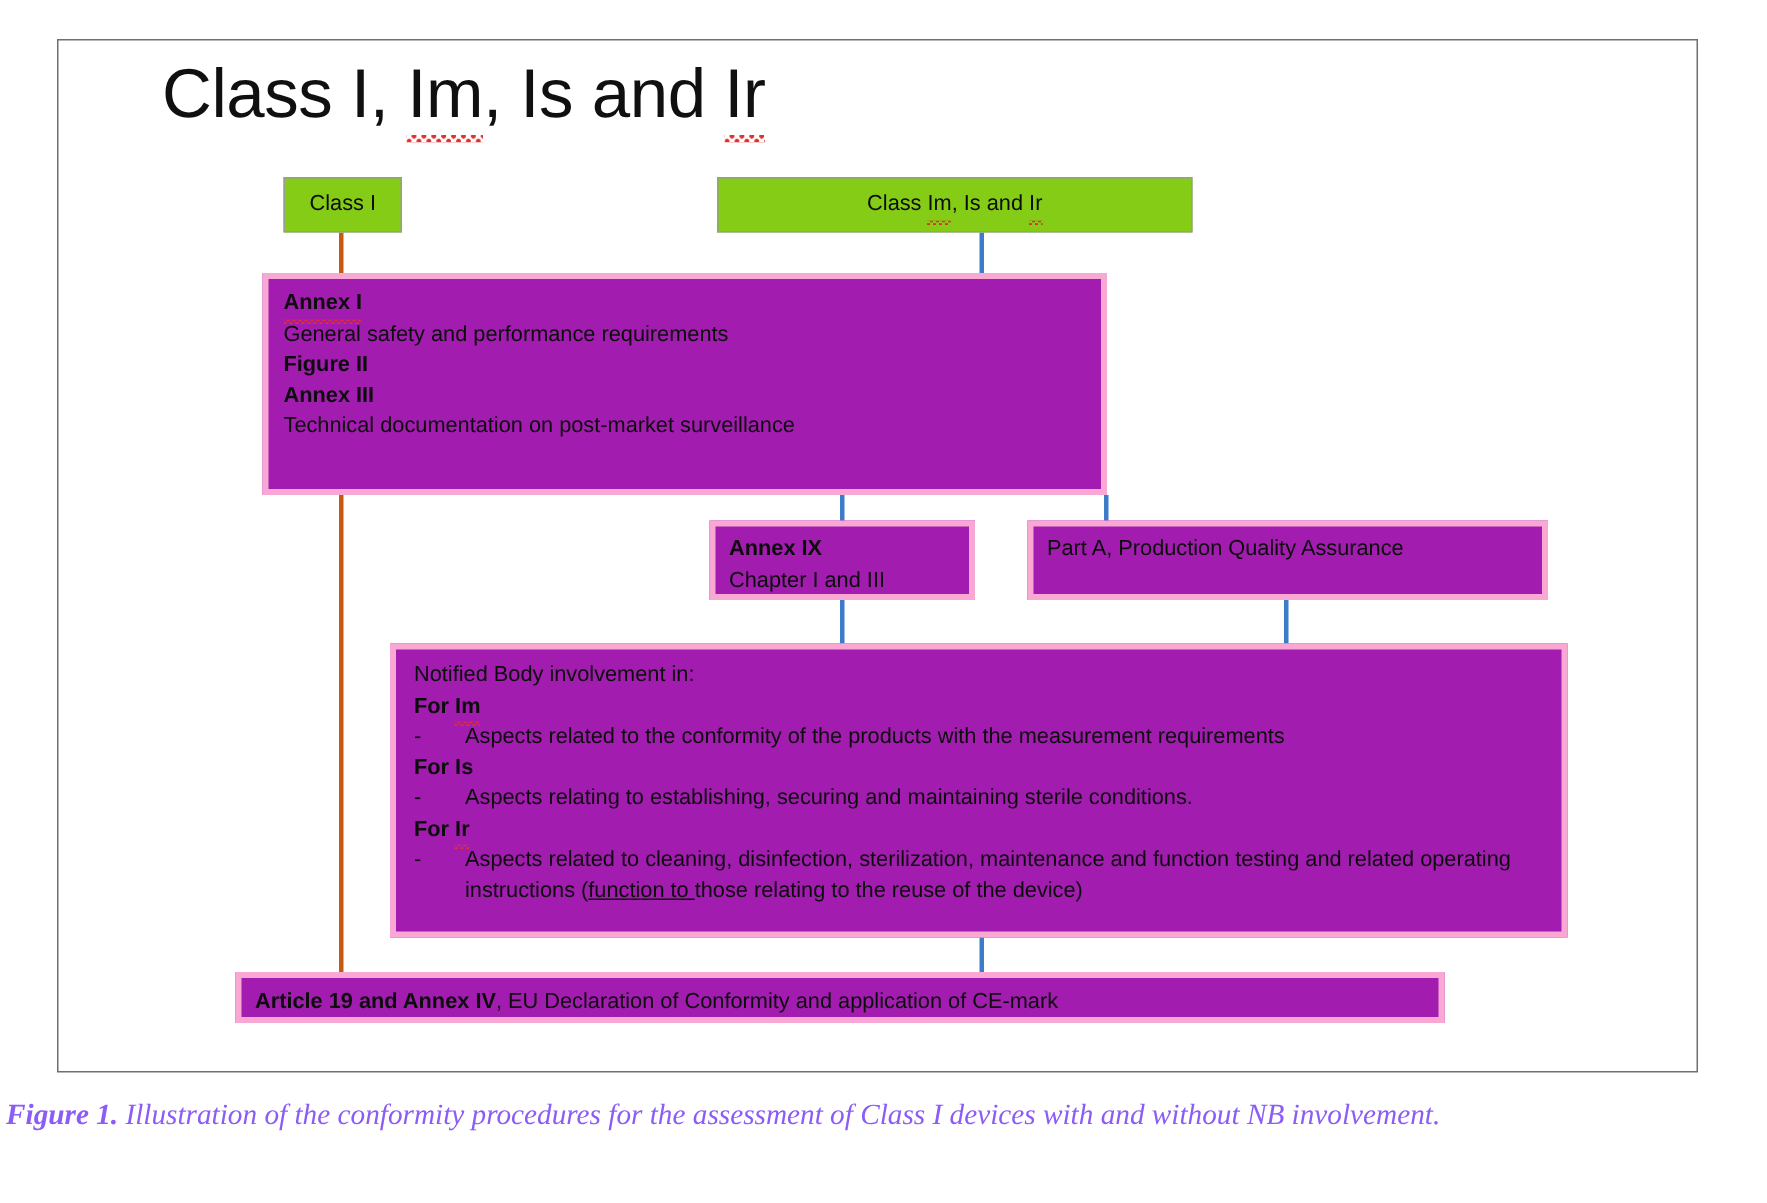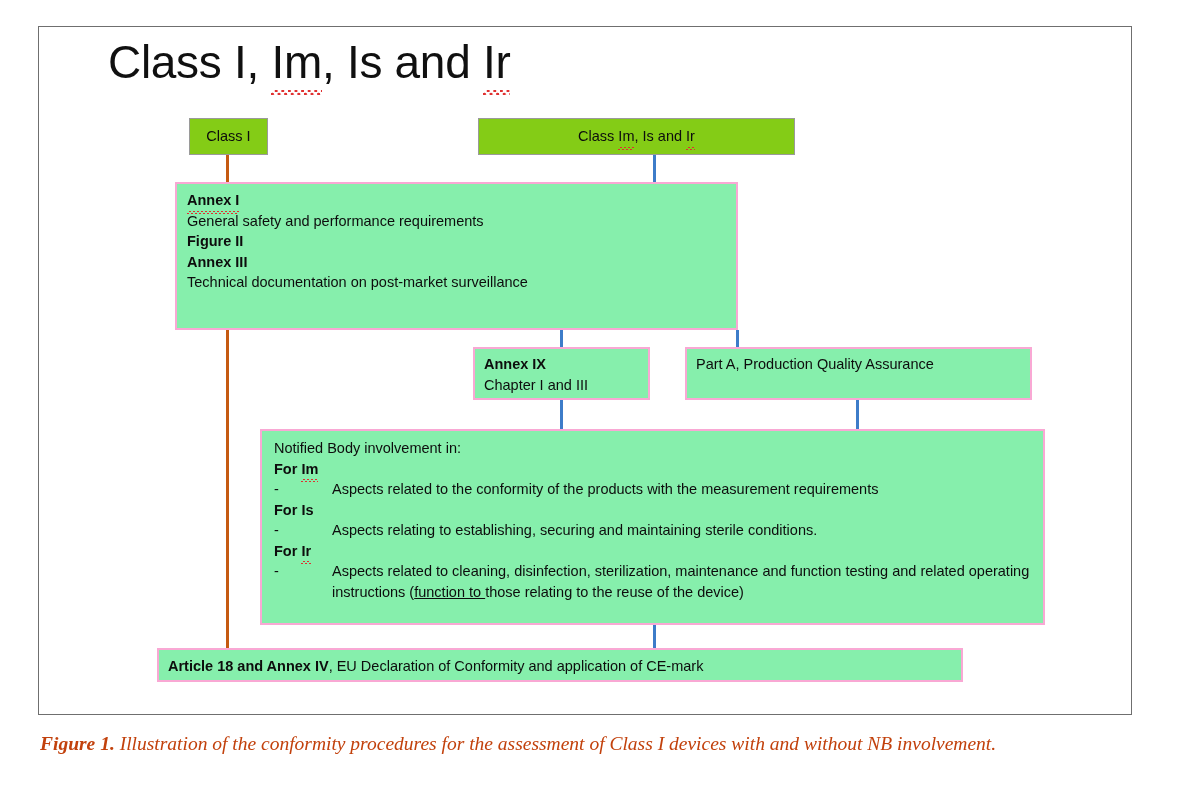--- a/index.html
+++ b/index.html
@@ -36,22 +36,22 @@
     line-height: 1.15;
     color: #101010;
     letter-spacing: -0.3px;
     white-space: nowrap;
   }
 
   
   .node {
     position: absolute;
     box-sizing: border-box;
-    background: #86efac;
-    border: 2px solid #f9a8d4;
+    background: #a21caf;
+    border: 4px solid #f9a8d4;
     font-size: 14.5px;
     color: #0d0d0d;
     line-height: 1.42;
   }
   .node.shaded {
     background: #84cc16;
     border: 1px solid #9a9a9a;
   }
   .node .pad {
     padding: 5px 9px;
@@ -105,33 +105,33 @@
   
   #nb-box .pad { padding: 7px 12px 9px 12px; }
   #nb-box .bullet-row {
     display: flex;
     align-items: flex-start;
   }
   #nb-box .dash {
     width: 34px;
     flex: 0 0 34px;
   }
-  #nb-box .btext { flex: 1 1 auto; margin-left: 24px; }
+  #nb-box .btext { flex: 1 1 auto; }
 
   
   #figure-caption {
     position: absolute;
-    left: 40px;
+    left: 4px;
     top: 729px;
     width: 1136px;
     font-family: "Liberation Serif", serif;
     font-style: italic;
     font-size: 19.5px;
     line-height: 1.5;
-    color: #c2410c;
+    color: #8b5cf6;
     text-align: justify;
   }
   #figure-caption .cap-lead {
     font-weight: bold;
   }
 </style>
 </head>
 <body>
 
 <div id="figure-frame"></div>
@@ -210,19 +210,19 @@
     <div class="b"><span>For </span><span class="sq">Ir</span></div>
     <div class="bullet-row">
       <span class="dash">-</span>
       <span class="btext"><span>Aspects related to cleaning, disinfection, sterilization, maintenance and function testing and related operating instructions (</span><span class="ul">function to </span><span>those relating to the reuse of the device)</span></span>
     </div>
   </div>
 </div>
 
 <div class="node" id="article-19-box" style="left:157px; top:648px; width:806px; height:34px;">
   <div class="pad" style="padding-top:6px;">
-    <span class="b">Article 18 and Annex IV</span><span>, EU Declaration of Conformity and application of CE-mark</span>
+    <span class="b">Article 19 and Annex IV</span><span>, EU Declaration of Conformity and application of CE-mark</span>
   </div>
 </div>
 
 <div id="figure-caption">
   <span class="cap-lead">Figure 1.</span><span> Illustration of the conformity procedures for the assessment of Class I devices with and without NB involvement.</span>
 </div>
 
 </body></html>

